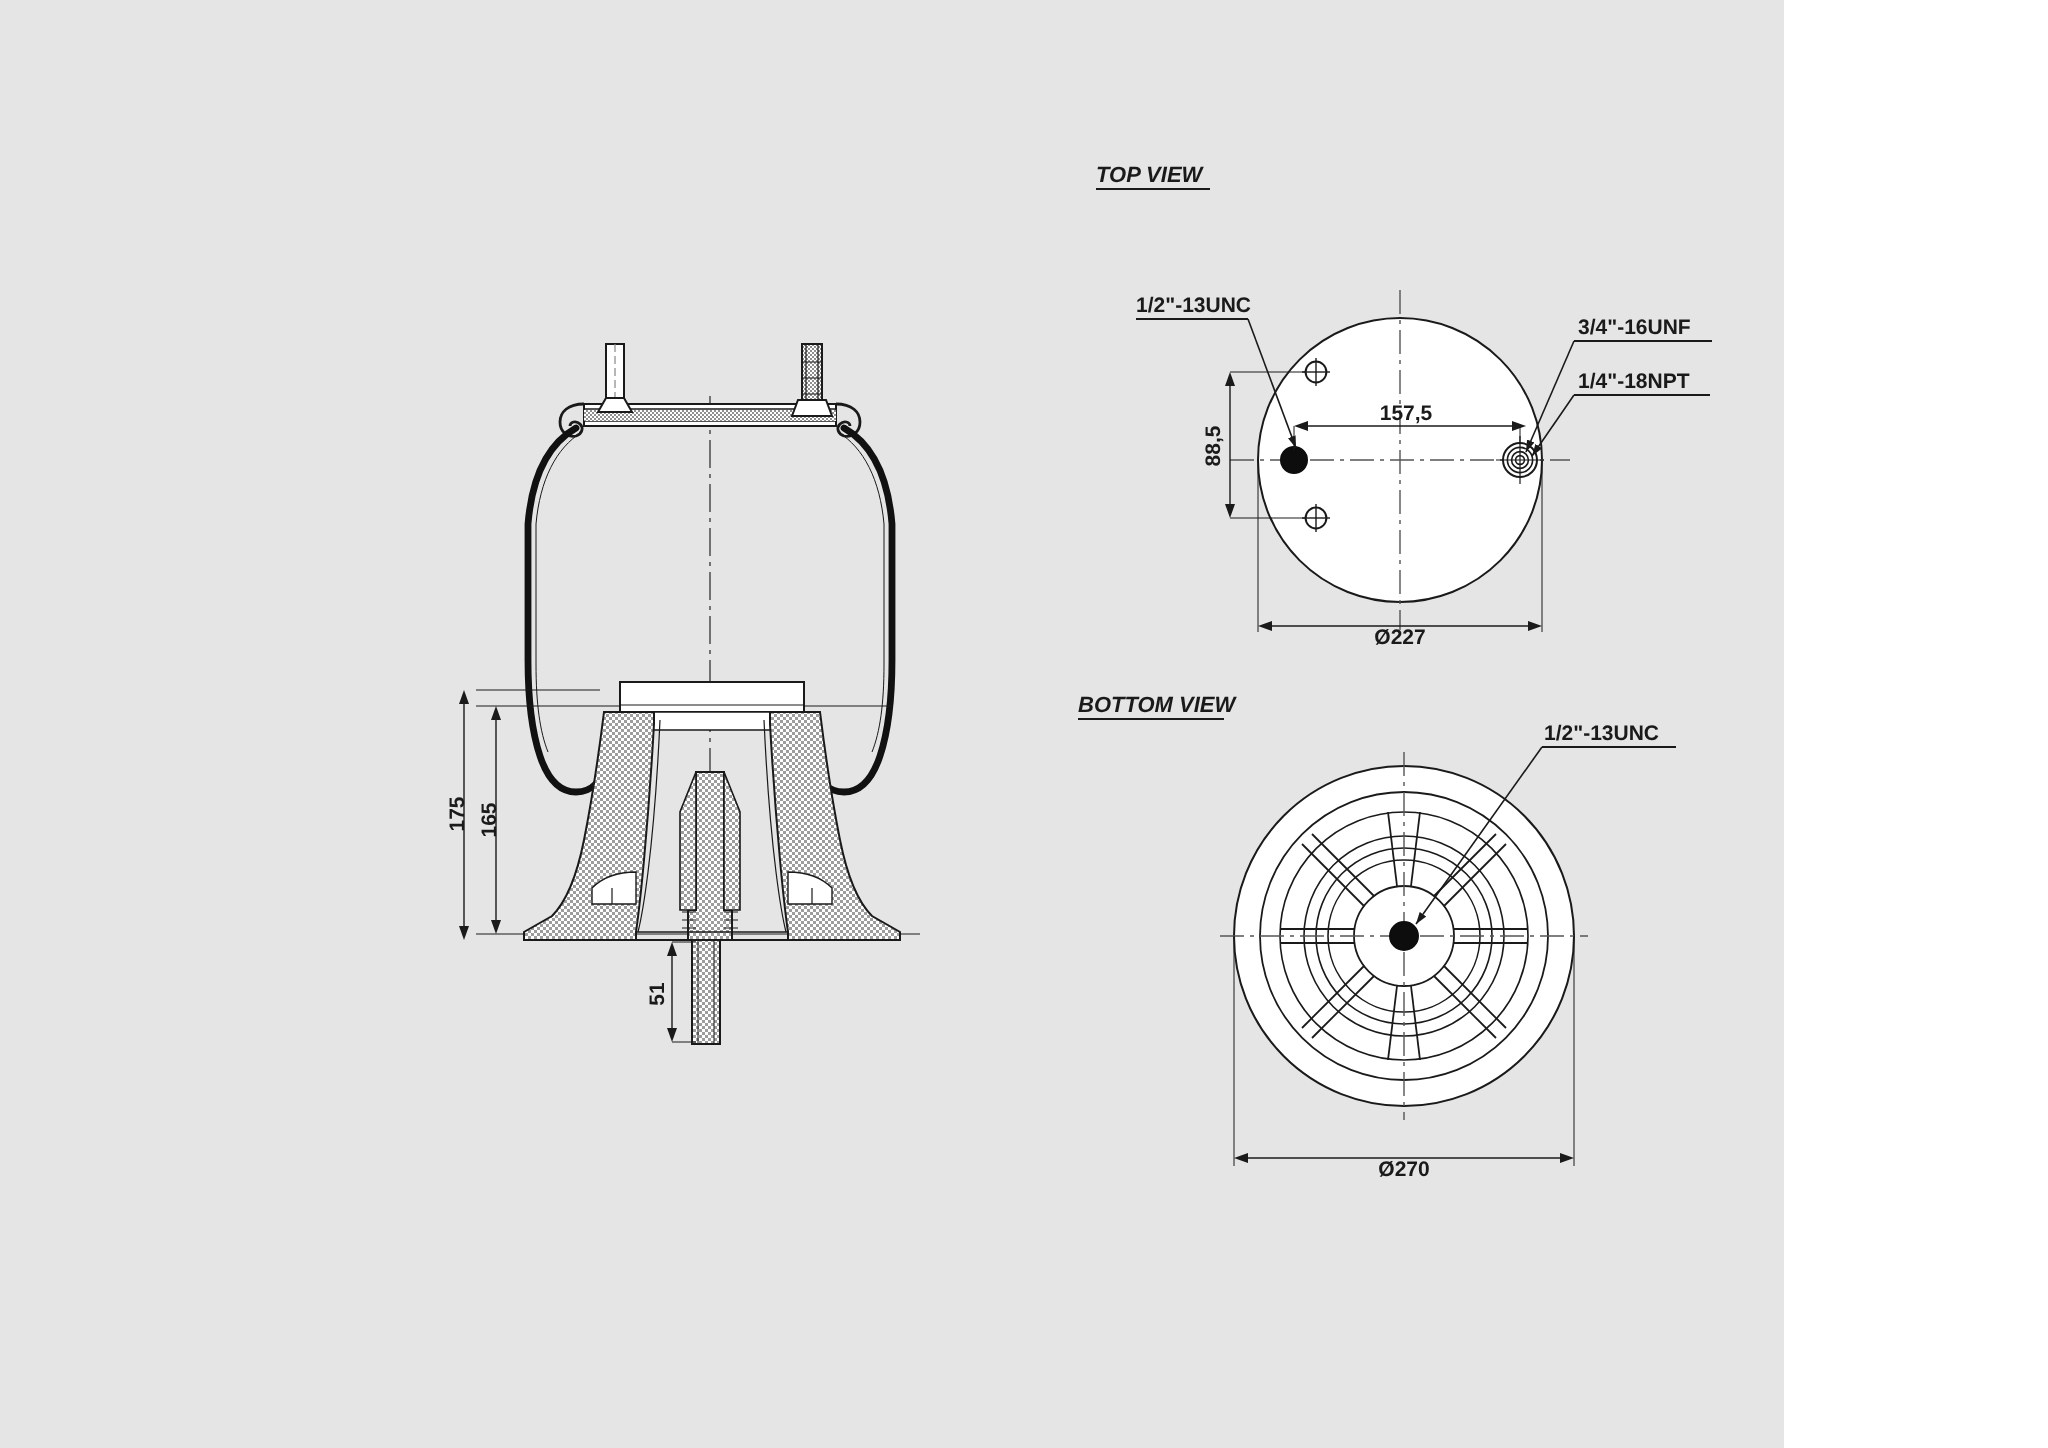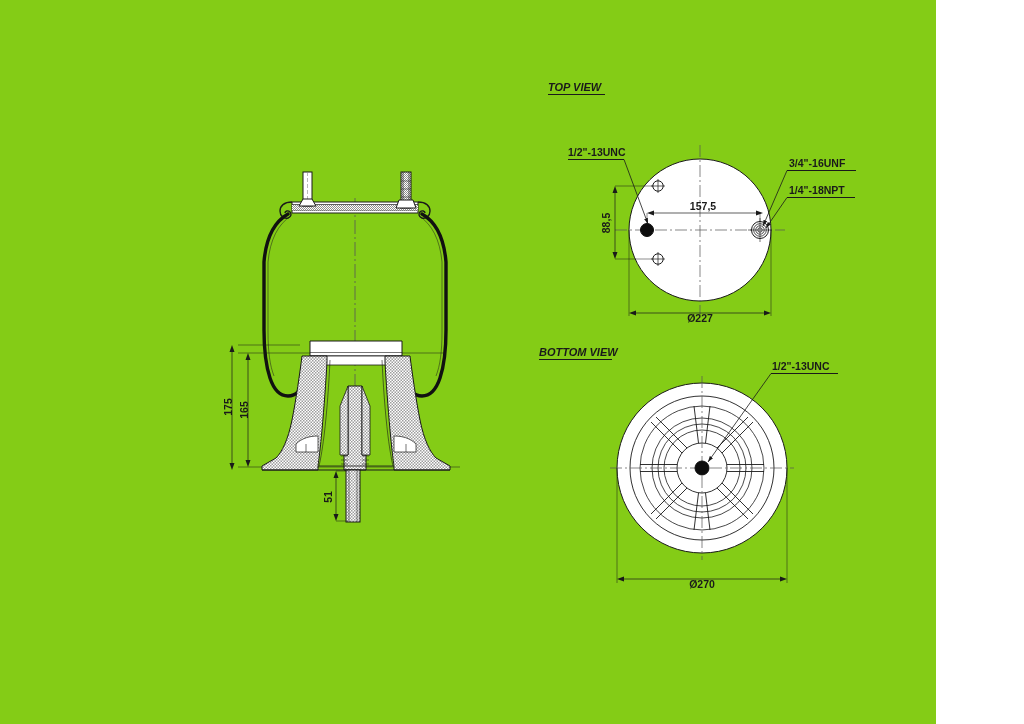--- a/index.html
+++ b/index.html
@@ -12,22 +12,21 @@
     font-family: "Liberation Sans", sans-serif;
     width: 1024px;
     height: 724px;
     overflow: hidden;
     position: relative;
   }
   #sheet {
     position: relative;
     width: 892px;
     height: 724px;
-    background: #84cc16;
-    padding-left: 44px;
+    background: #e5e5e5;
   }
   svg#drawing {
     position: absolute;
     left: 0;
     top: 0;
     width: 1024px;
     height: 724px;
     display: block;
   }
   .lbl {

